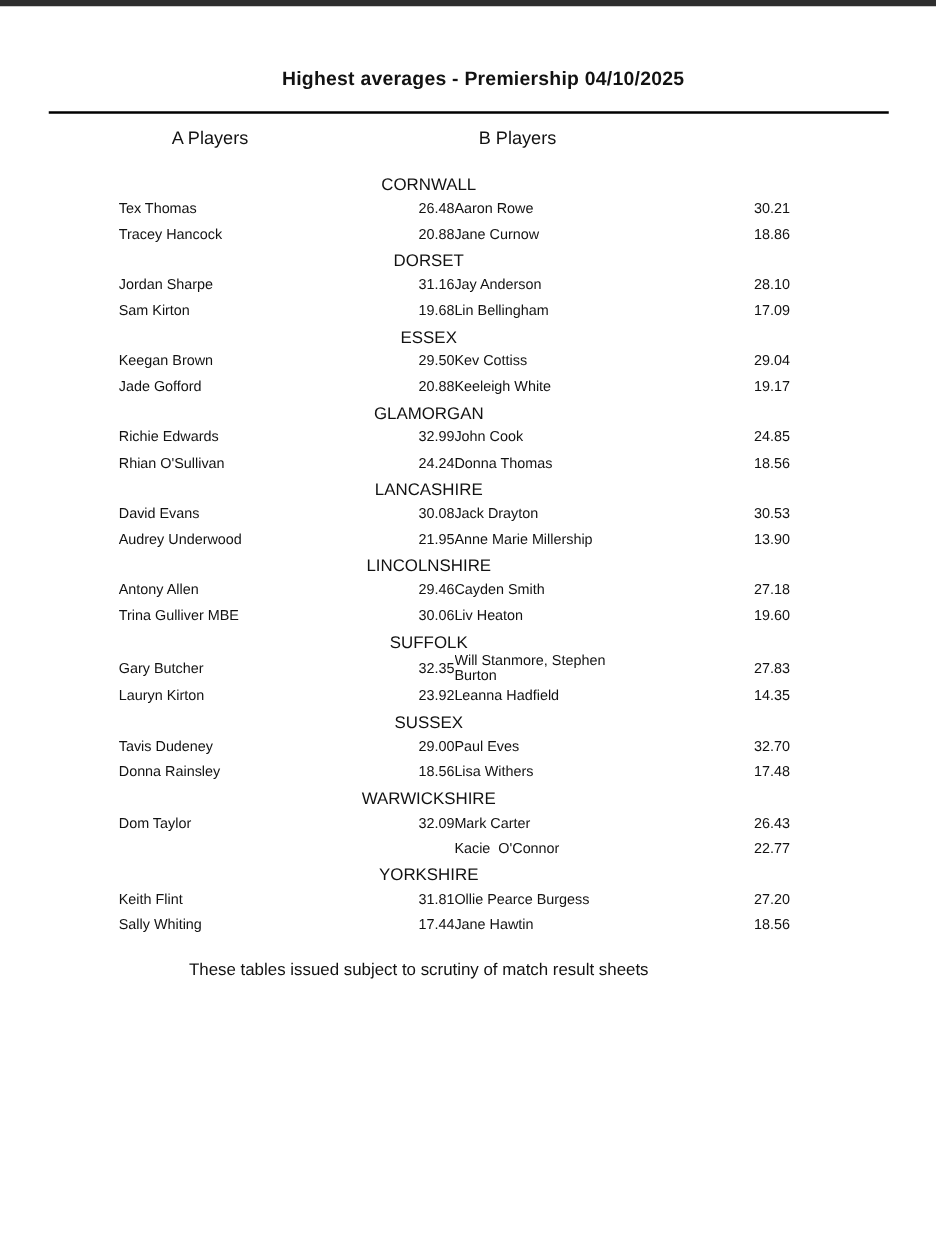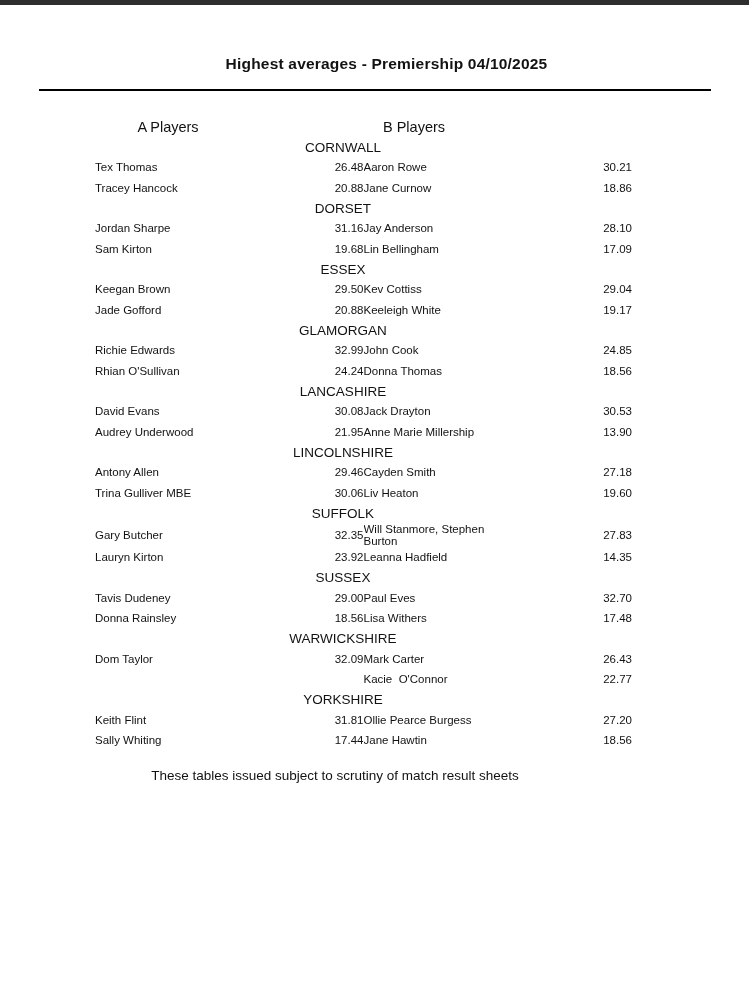--- a/index.html
+++ b/index.html
@@ -35,21 +35,20 @@
     position: absolute;
     top: 89px; left: 39px;
     width: 672px; height: 2px;
     background: #000000;
   }
   .col-headers {
     position: absolute;
     top: 103px; left: 0;
     width: 749px; height: 20px;
     font-size: 14.5px;
-    margin-top: 16px;
   }
   .col-header-a, .col-header-b {
     position: absolute;
     top: 0;
     transform: translateX(-50%);
     white-space: nowrap;
   }
   .col-header-a { left: 168px; }
   .col-header-b { left: 414px; }
   .averages-table-wrap {

